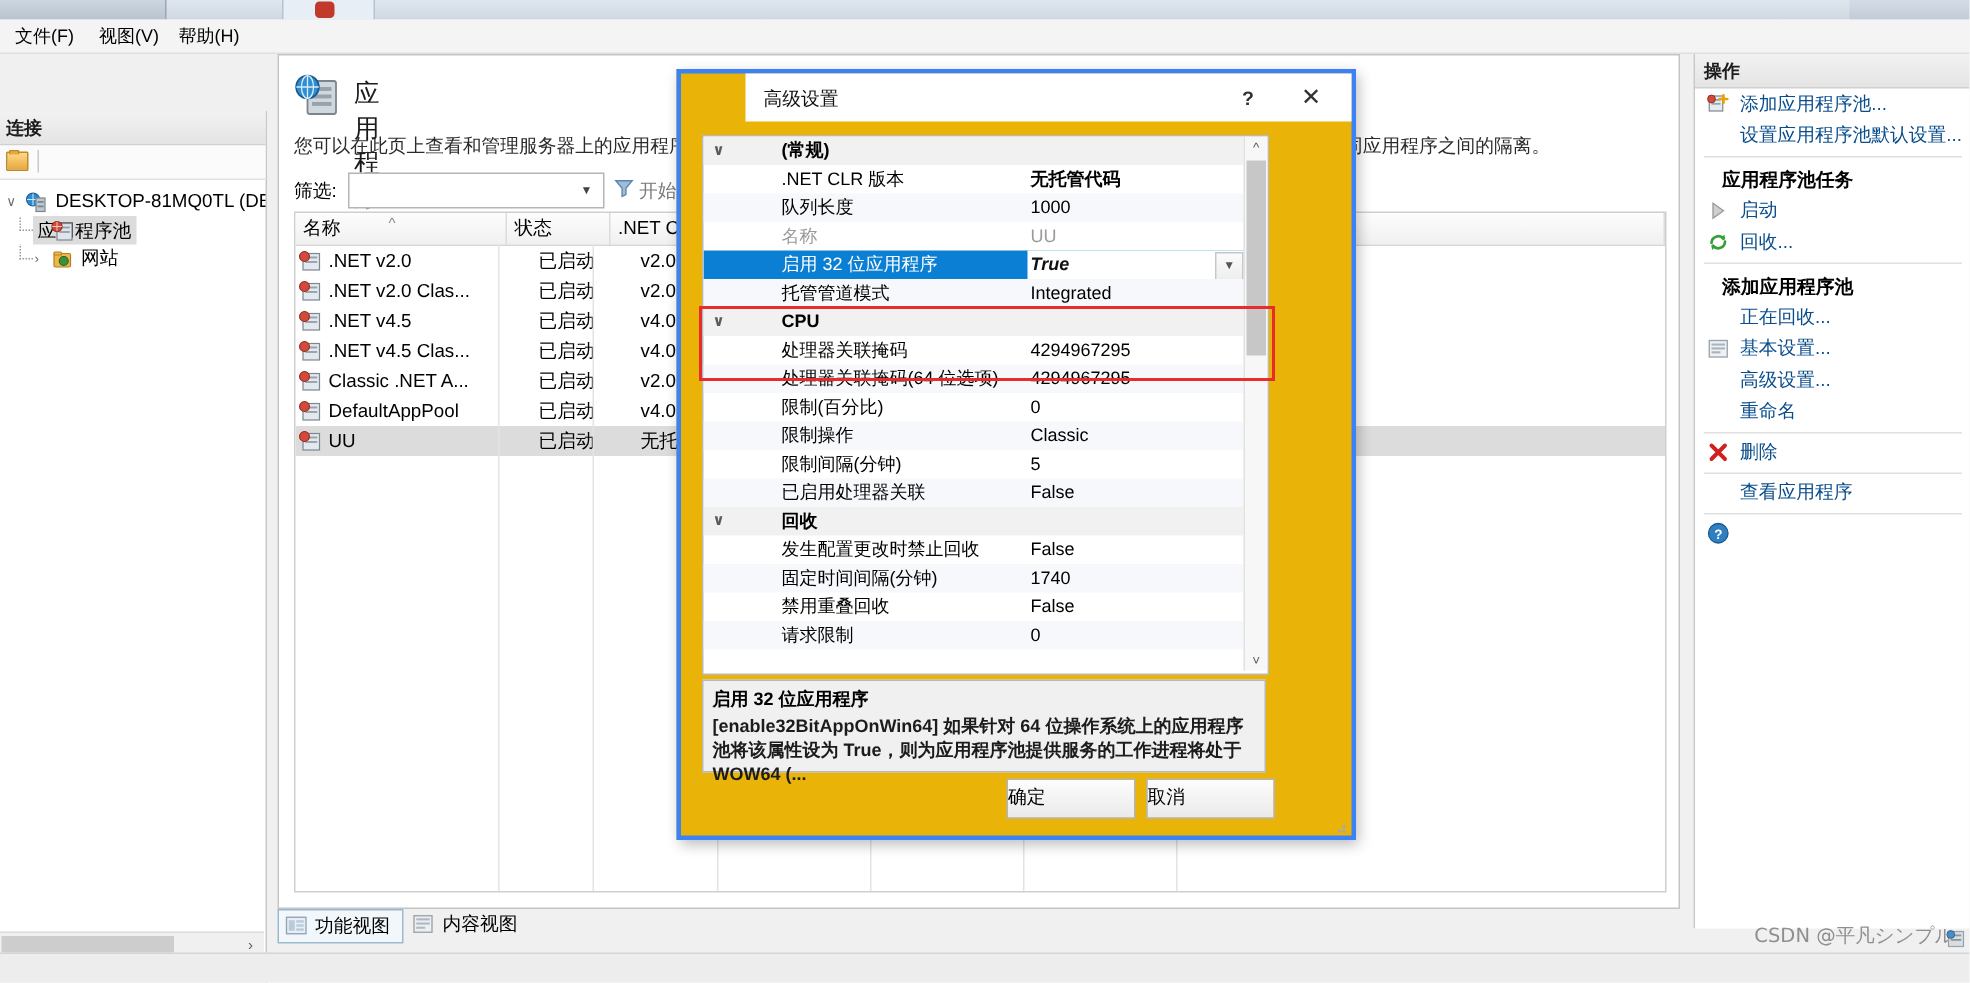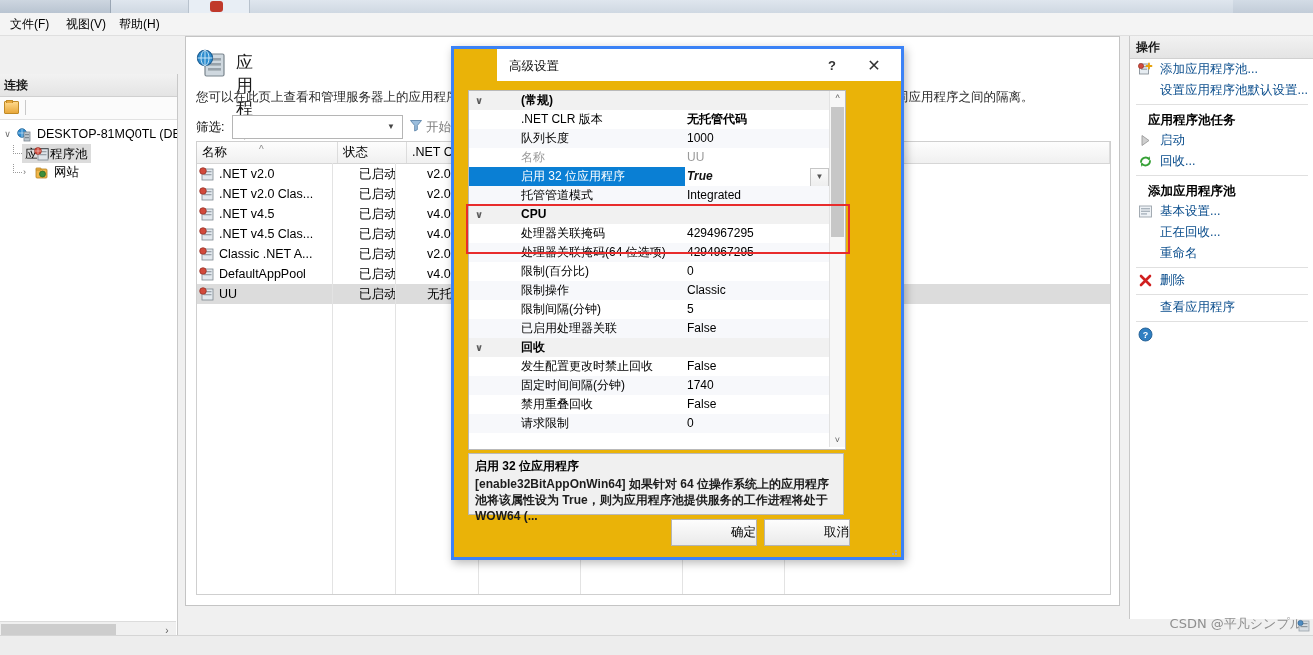--- a/index.html
+++ b/index.html
@@ -179,21 +179,21 @@
     border:2px solid #e82c2c;pointer-events:none;}
 
   #desc-box{position:absolute;left:14px;top:404px;width:374px;height:60px;
     border:1px solid #b9b9b9;background:#f0f0f0;}
   #desc-title{position:absolute;left:6px;top:4px;font-size:12px;font-weight:bold;}
   #desc-text{position:absolute;left:6px;top:22px;width:362px;font-size:12px;
     line-height:16px;color:#1c1c1c;font-weight:bold;}
 
   .dbtn{position:absolute;top:470px;width:84px;height:25px;
     border:1px solid #b4b4b4;background:linear-gradient(#fdfdfd,#eaeaea);
-    font-size:12.5px;text-align:right;line-height:24px;cursor:default;}
+    font-size:12.5px;text-align:left;line-height:24px;cursor:default;font-family:Liberation Mono, monospace;}
   #btn-ok{left:217px;}
   #btn-cancel{left:310px;}
   #dlg-grip{position:absolute;right:3px;bottom:2px;width:10px;height:10px;}
 </style>
 </head>
 <body>
 
 <div id="top-chrome">
   <div class="tb-left"></div>
   <div class="tb-mid"></div>
@@ -439,20 +439,45 @@
 
       <div class="colsep" style="left:135px"></div>
       <div class="colsep" style="left:198px"></div>
       <div class="colsep" style="left:281px"></div>
       <div class="colsep" style="left:383px"></div>
       <div class="colsep" style="left:485px"></div>
       <div class="colsep" style="left:587px"></div>
     </div>
   </div>
 
+  <div id="view-tabs">
+    <div class="vtab active" style="left:0px">
+      <span class="vico">
+        <svg width="15" height="14" viewBox="0 0 15 14">
+            <rect x="1" y="1.5" width="13" height="11" fill="#e7eef5" stroke="#8fa3b5" stroke-width="0.9"></rect>
+            <rect x="2.5" y="3.5" width="4" height="7" fill="#b9cada"></rect>
+            <rect x="7.5" y="3.5" width="5" height="1.6" fill="#b9cada"></rect>
+            <rect x="7.5" y="6.2" width="5" height="1.6" fill="#b9cada"></rect>
+            <rect x="7.5" y="8.9" width="5" height="1.6" fill="#b9cada"></rect>
+          </svg>
+      </span>
+      <span>功能视图</span>
+    </div>
+    <div class="vtab" style="left:86px">
+      <span class="vico">
+        <svg width="15" height="14" viewBox="0 0 15 14">
+            <rect x="1" y="1.5" width="12" height="11" fill="#eceff2" stroke="#9aa3ab" stroke-width="0.9"></rect>
+            <rect x="2.5" y="3.2" width="9" height="1.4" fill="#b0b8c0"></rect>
+            <rect x="2.5" y="6" width="9" height="1.4" fill="#b0b8c0"></rect>
+            <rect x="2.5" y="8.8" width="6" height="1.4" fill="#b0b8c0"></rect>
+          </svg>
+      </span>
+      <span>内容视图</span>
+    </div>
+  </div>
 </div>
 
 <div id="pane-right">
   <div id="right-head">操作</div>
 
   <div class="act">
     <span class="aico">
       <svg width="15" height="15" viewBox="0 0 15 15">
           <rect x="1.5" y="2" width="9" height="10" fill="#e6ecf1" stroke="#7d8790" stroke-width="0.8"></rect>
           <rect x="3" y="4" width="6" height="1.2" fill="#9aa3ab"></rect>
@@ -489,32 +514,35 @@
         </svg>
     </span>
     <span>回收...</span>
   </div>
   <div class="act-sep"></div>
 
   <div class="act group">
     <span>添加应用程序池</span>
   </div>
   <div class="act">
+    <span>正在回收...</span>
+  </div>
+  <div class="act">
     <span class="aico">
       <svg width="15" height="15" viewBox="0 0 15 15">
           <rect x="1.5" y="2" width="12" height="11" fill="#eef2f6" stroke="#9aa3ab" stroke-width="0.9"></rect>
           <rect x="3" y="4" width="9" height="1.4" fill="#aab4bd"></rect>
           <rect x="3" y="6.6" width="9" height="1.4" fill="#aab4bd"></rect>
           <rect x="3" y="9.2" width="6" height="1.4" fill="#aab4bd"></rect>
         </svg>
     </span>
     <span>基本设置...</span>
   </div>
   <div class="act">
-    <span>正在回收...</span>
+    <span>高级设置...</span>
   </div>
   <div class="act">
     <span>重命名</span>
   </div>
   <div class="act-sep"></div>
 
   <div class="act">
     <span class="aico">
       <svg width="15" height="15" viewBox="0 0 15 15">
           <path d="M3 3l9 9M12 3l-9 9" stroke="#d02020" stroke-width="2.6" stroke-linecap="round"></path>

